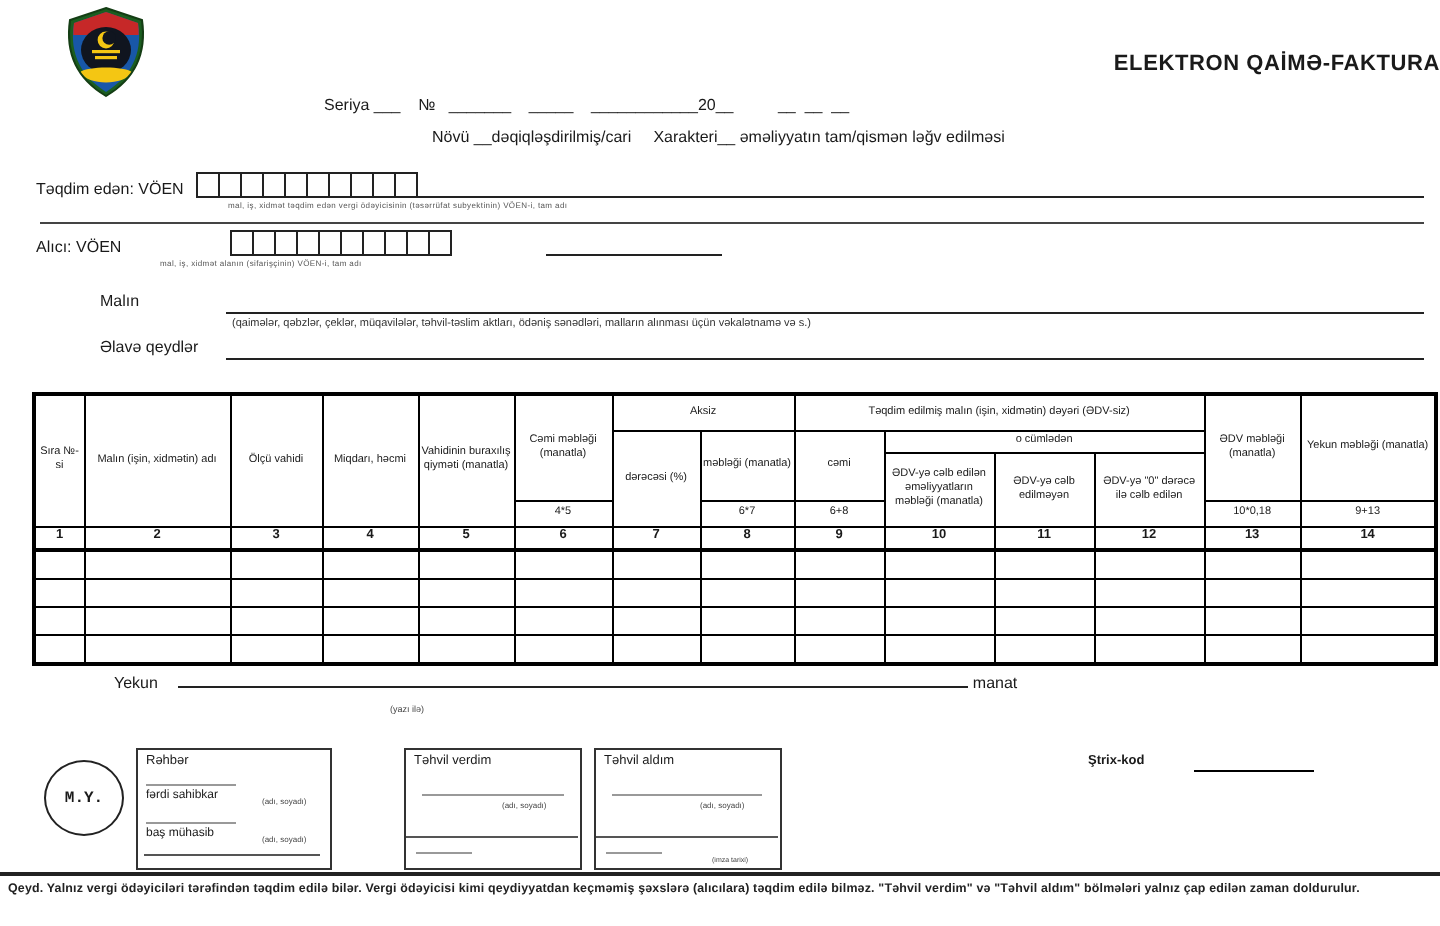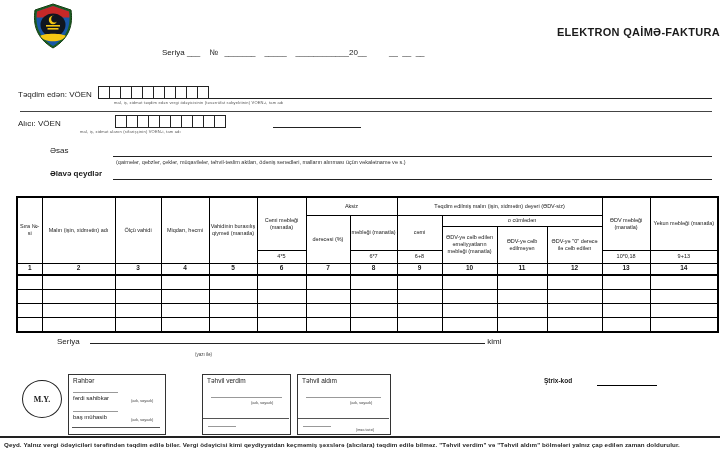--- a/index.html
+++ b/index.html
@@ -48,20 +48,21 @@
       <circle cx="24.6" cy="16" r="3.4" fill="#10151f"></circle>
       <rect x="16" y="22" width="14" height="1.6" fill="#f4c613"></rect>
       <rect x="17.5" y="25" width="11" height="1.6" fill="#f4c613"></rect>
       <path d="M10 33 C14 40 32 40 36 33 C32 30 14 30 10 33 Z" fill="#f4c613"></path>
       <path d="M23 1 L41 7 C43 21 40 35 23 45 C6 35 3 21 5 7 Z" fill="none" stroke="#143d14" stroke-width="1"></path>
     </svg>
   </div>
 
   <div class="abs title" style="top:26px;text-align:right;">ELEKTRON QAİMƏ-FAKTURA</div>
   <div class="abs pre lbl8" style="left:130px;top:48px;">Seriya ___    №   _______    _____    ____________20__          __  __  __</div>
+  <div class="abs pre lbl8" style="left:184px;top:64px;">Növü __dəqiqləşdirilmiş/cari     Xarakteri__ əməliyyatın tam/qismən ləğv edilməsi</div>
 
   <div class="abs voen-row" style="left:18px;top:86px;width:694px;">
     <span>Təqdim edən: VÖEN</span>
     <span class="voen-boxes">
         <span class="bx"></span>
         <span class="bx"></span>
         <span class="bx"></span>
         <span class="bx"></span>
         <span class="bx"></span>
         <span class="bx"></span>
@@ -87,24 +88,24 @@
         <span class="bx"></span>
         <span class="bx"></span>
         <span class="bx"></span>
         <span class="bx"></span>
         <span class="bx"></span>
       </span>
     <span class="hline" style="width:88px;height:11px;"></span>
   </div>
   <div class="abs tiny" style="left:80px;top:129px;">mal, iş, xidmət alanın (sifarişçinin) VÖEN-i, tam adı</div>
 
-  <div class="abs lbl8" style="left:18px;top:146px;">Əsas</div>
+  <div class="abs lbl8" style="left:18px;top:146px;">Malın</div>
   <div class="abs hline" style="left:113px;top:146px;width:599px;height:10px;"></div>
   <div class="abs cap" style="left:116px;top:159px;">(qaimələr, qəbzlər, çeklər, müqavilələr, təhvil-təslim aktları, ödəniş sənədləri, malların alınması üçün vəkalətnamə və s.)</div>
-  <div class="abs lbl8" style="left:18px;top:169px;font-weight:bold;">Əlavə qeydlər</div>
+  <div class="abs lbl8" style="left:18px;top:169px;">Əlavə qeydlər</div>
   <div class="abs hline" style="left:113px;top:169px;width:599px;height:10px;"></div>
 
   <div class="abs" style="left:16px;top:196px;">
     <table class="form">
       <colgroup>
         <col style="width:25px">
           <col style="width:73px">
           <col style="width:46px">
           <col style="width:48px">
         <col style="width:48px">
@@ -229,27 +230,27 @@
             <td></td>
             <td></td>
             <td></td>
             <td></td>
           </tr>
         </tbody>
     </table>
   </div>
 
   <div class="abs lbl8" style="left:25px;top:334px;">
-    <span>Seriya</span>
+    <span>Yekun</span>
     <span class="hline" style="width:395px;height:9px;margin-left:8px;"></span>
-    <span>kimi</span>
+    <span>manat</span>
   </div>
   <div class="abs" style="left:195px;top:352px;font-size:4.5px;color:#444;">(yazı ilə)</div>
 
-  <div class="circle" style="left:22px;top:380px;">M.Y.</div>
+  <div class="circle" style="left:22px;top:380px;font-family:Liberation Mono, monospace;">M.Y.</div>
 
   <div class="sigbox" style="left:68px;top:374px;width:96px;height:59px;">
     <span class="t">Rəhbər</span>
     <span class="gline" style="left:4px;top:17px;width:45px;"></span>
     <span class="abs" style="left:4px;top:20px;font-size:6px;">fərdi sahibkar</span>
     <span class="aname" style="left:62px;top:23px;">(adı, soyadı)</span>
     <span class="gline" style="left:4px;top:36px;width:45px;"></span>
     <span class="abs" style="left:4px;top:39px;font-size:6px;">baş mühasib</span>
     <span class="aname" style="left:62px;top:42px;">(adı, soyadı)</span>
     <span class="bline" style="left:3px;top:52px;width:88px;"></span>

